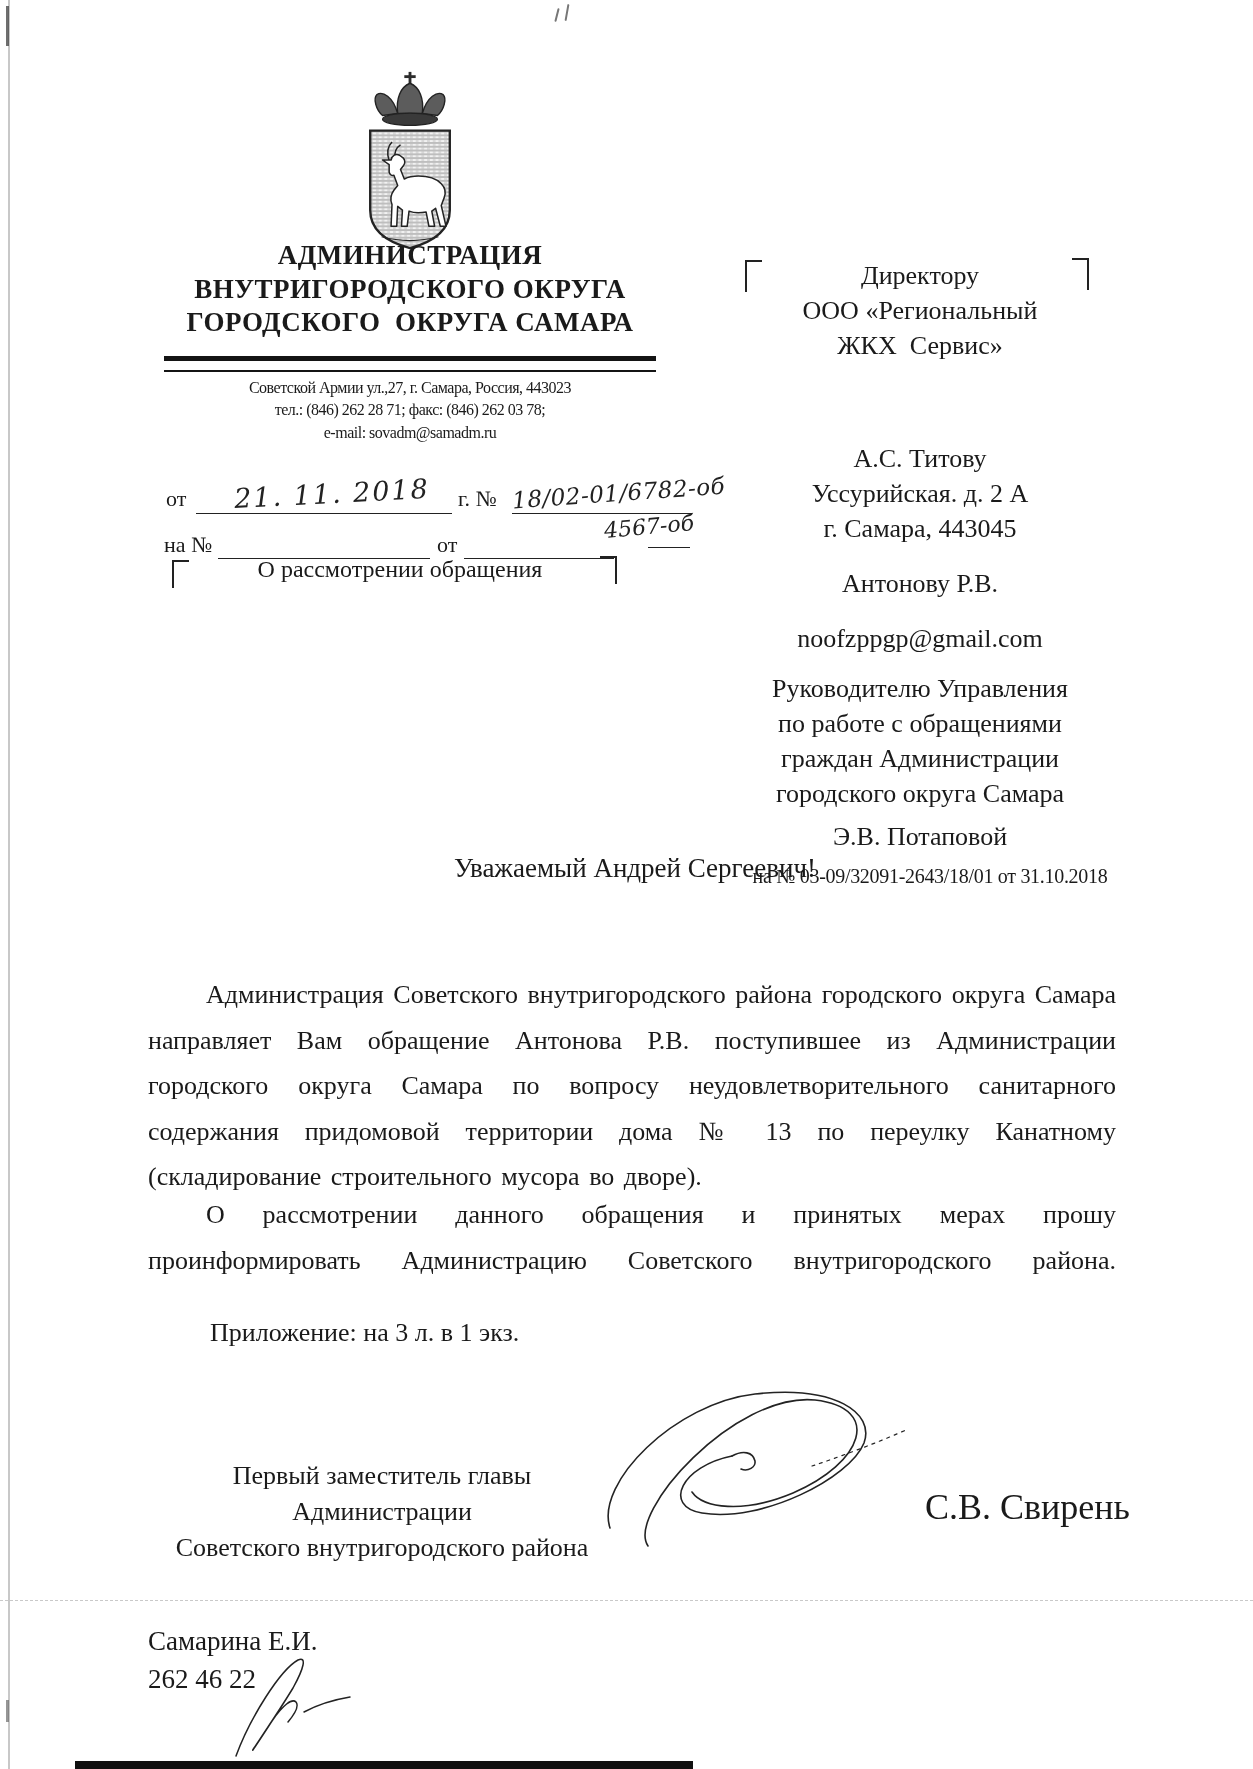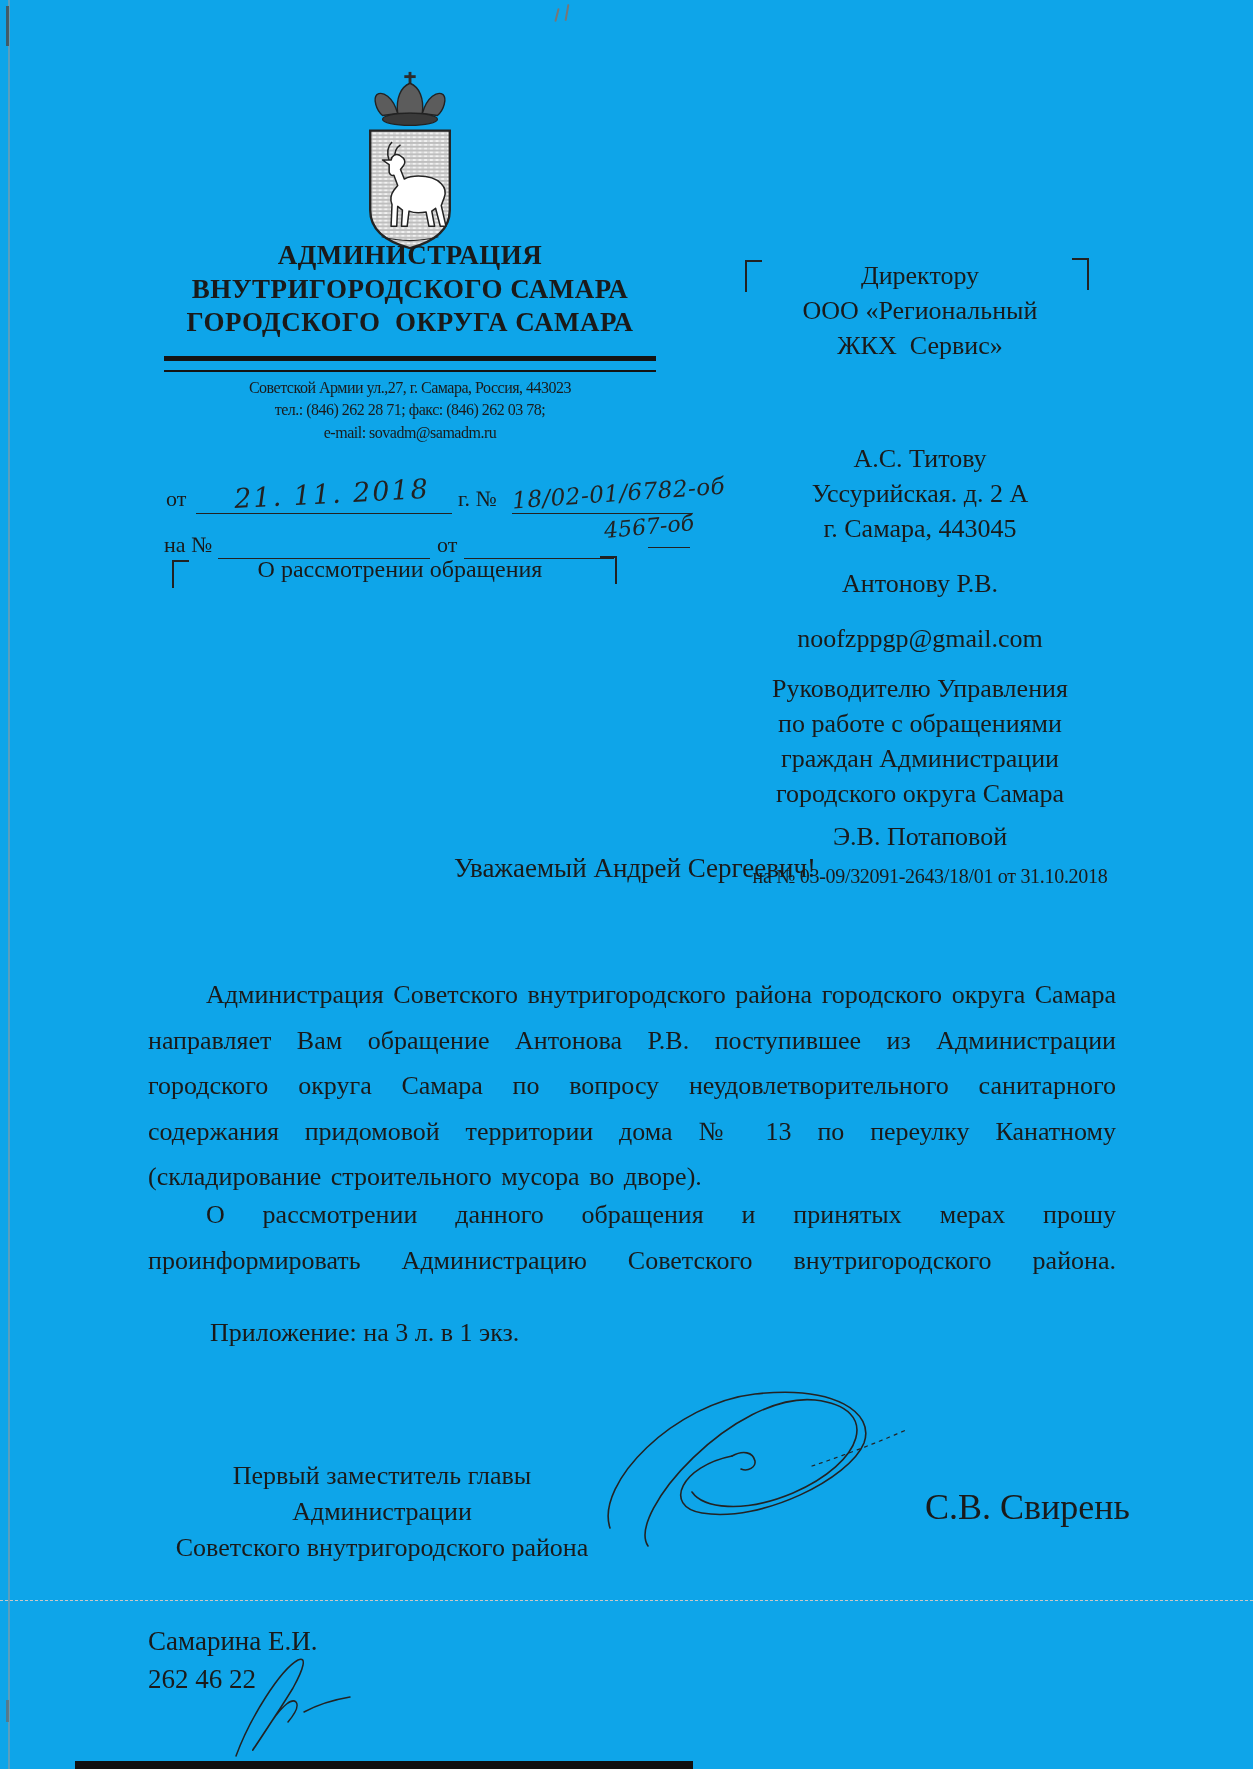--- a/index.html
+++ b/index.html
@@ -1,18 +1,18 @@
 <!DOCTYPE html>
 <html><head>
 <meta charset="utf-8">
 <style>
   html,body { margin:0; padding:0; background:#e8e8e8; }
   .page {
     position:relative; width:1253px; height:1769px; margin:0 auto;
-    background:#0ea5e9; overflow:hidden; color:#1a1a1a;
+    background:#ffffff; overflow:hidden; color:#1a1a1a;
     font-family:"Liberation Serif","DejaVu Serif",serif;
   }
   
   .edge-line { position:absolute; left:8px; top:0; width:2px; height:1769px; background:#9a9a9a; opacity:.55; }
   .edge-dark-top { position:absolute; left:6px; top:6px; width:3px; height:40px; background:#4a4a4a; opacity:.8; }
   .edge-dark-bot { position:absolute; left:6px; top:1700px; width:3px; height:22px; background:#6a6a6a; opacity:.7; }
   .top-mark { position:absolute; width:2px; background:#777; border-radius:2px; }
   .bottom-bar { position:absolute; left:75px; top:1761px; width:618px; height:8px; background:#101010; }
   .dotted-sep { position:absolute; left:0; top:1600px; width:1253px; border-top:1px dashed #c9c9c9; }
 
@@ -92,21 +92,21 @@
     <g stroke="#232323" stroke-width="1.6" stroke-linejoin="round">
       <path d="M40 96 c-3 -9 -2 -15 3 -20" fill="none"></path>
       <path d="M46 95 c-1 -8 1 -13 6 -16" fill="none"></path>
       <path d="M40 100 l-7 -5 l9 0 c1 -5 5 -7 9 -5 l4 3 c2 2 2 6 0 8 l-3 4 l4 10 c4 -2 9 -3 15 -3 c10 0 19 3 24 8 c4 4 5 10 3 15 l-3 8 l5 22 h-6 l-5 -19 l-4 3 l3 16 h-6 l-3 -15 c-6 1 -13 1 -18 -1 l-2 16 h-6 l1 -17 l-5 -4 l-1 21 h-6 l1 -23 c-2 -5 -1 -11 2 -15 l4 -5 l-4 -11 c-2 1 -4 0 -5 -3 z" fill="#ffffff"></path>
       <path d="M32 176 q30 8 60 0" fill="none" stroke-width="1.3"></path>
     </g>
   </svg>
 
   <div class="lcol">
     <div class="org-line">АДМИНИСТРАЦИЯ</div>
-    <div class="org-line">ВНУТРИГОРОДСКОГО САМАРА</div>
+    <div class="org-line">ВНУТРИГОРОДСКОГО ОКРУГА</div>
     <div class="org-line">ГОРОДСКОГО  ОКРУГА САМАРА</div>
     <div class="rule"></div>
     <div class="addr-line">Советской Армии ул.,27, г. Самара, Россия, 443023</div>
     <div class="addr-line">тел.: (846) 262 28 71; факс: (846) 262 03 78;</div>
     <div class="addr-line">e-mail: sovadm@samadm.ru</div>
   </div>
 
   <div class="field-label" style="left:166px; top:486px;">от</div>
   <div class="u-line" style="left:196px; top:486px; width:256px; height:27px;">
     <span class="hand" style="position:absolute; left:38px; top:-8px; font-size:27px; transform:rotate(-3deg); letter-spacing:2px;">21. 11. 2018</span>

